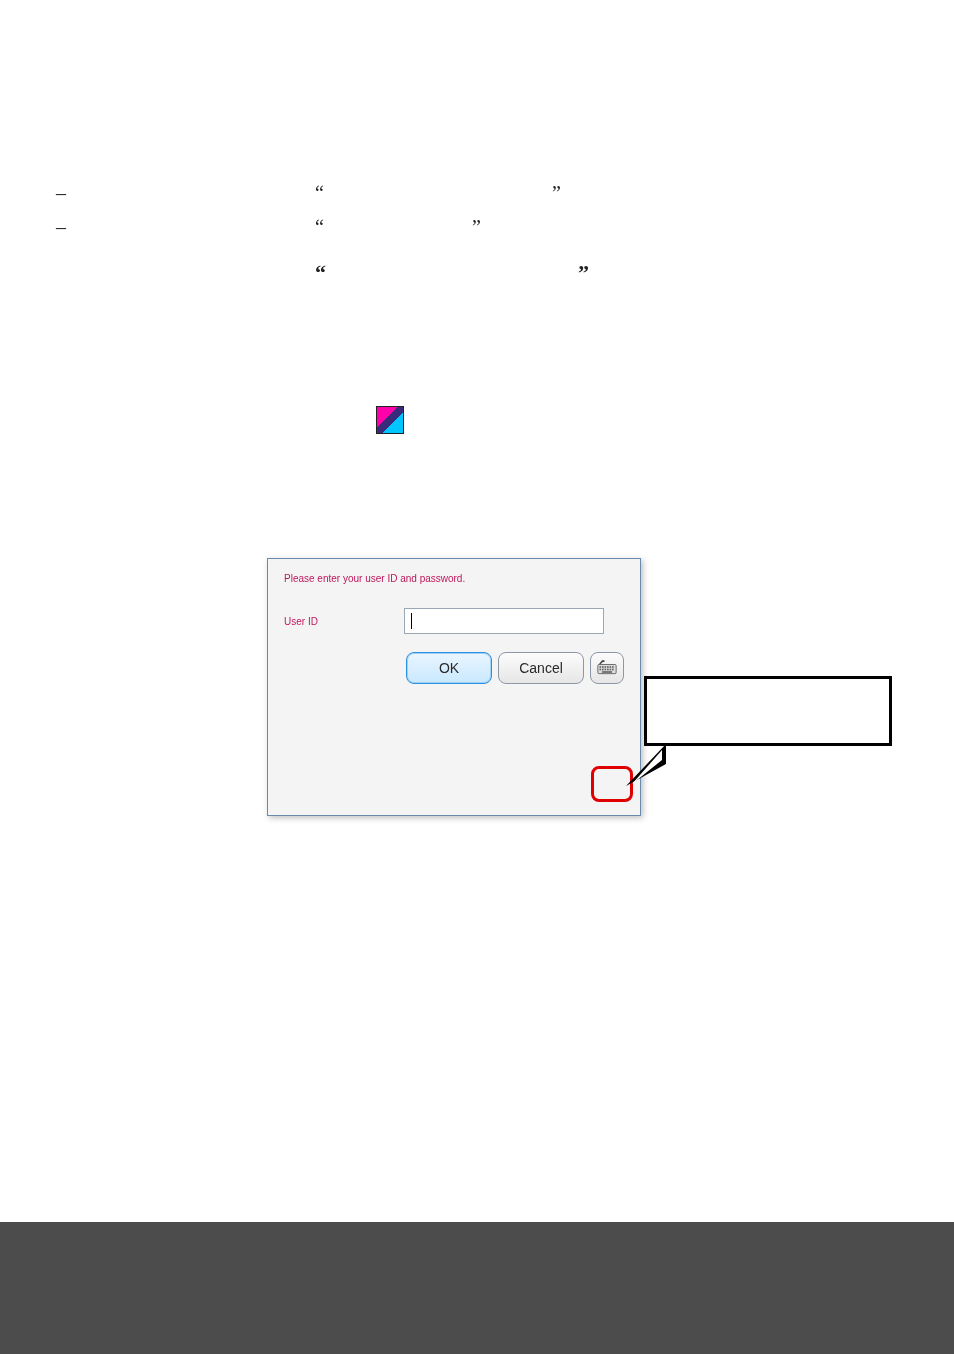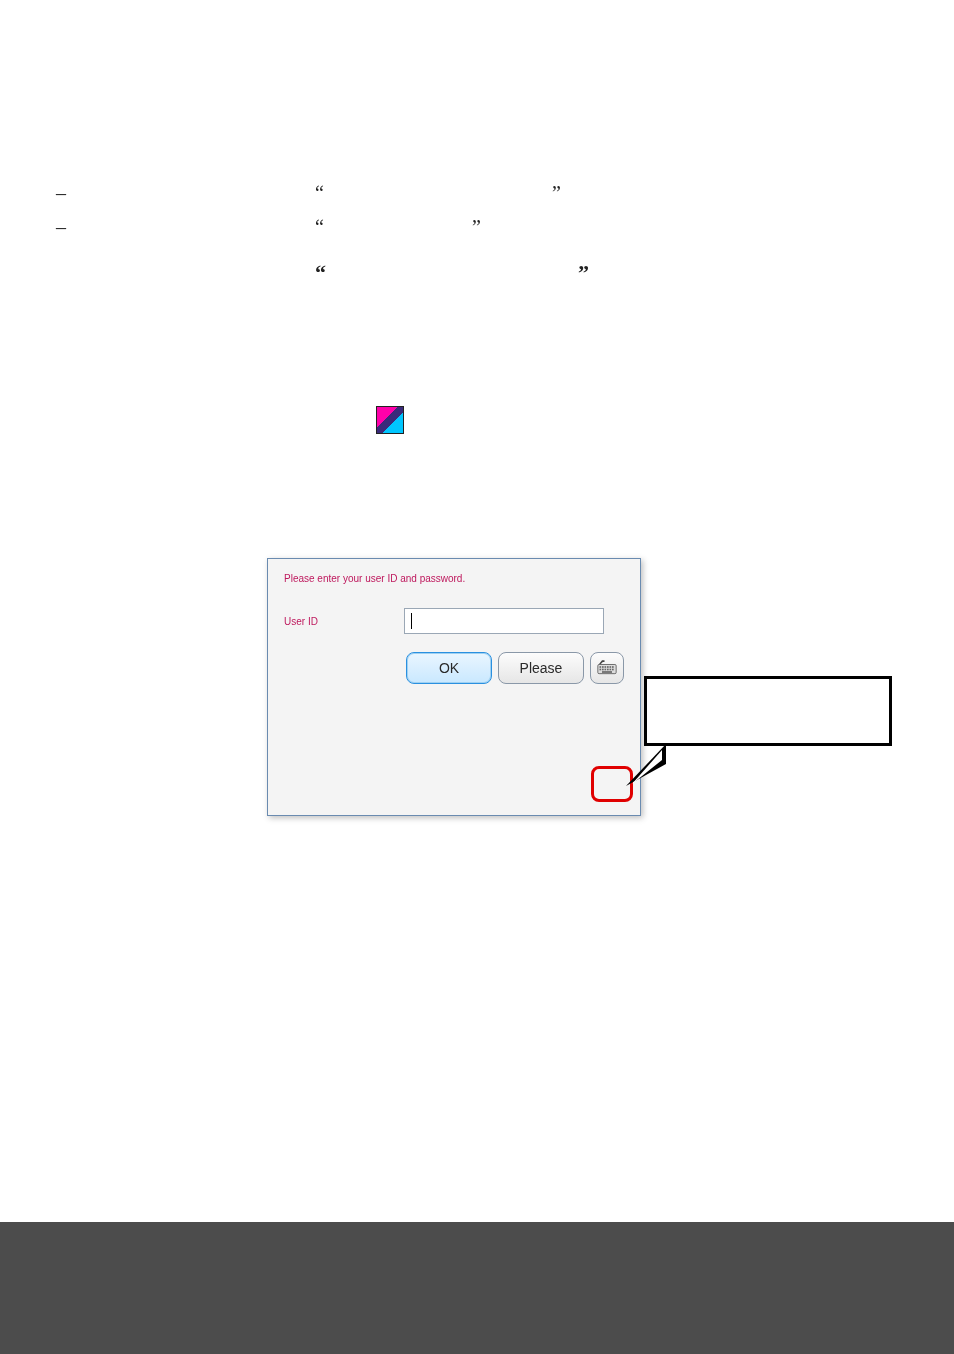--- a/index.html
+++ b/index.html
@@ -190,21 +190,21 @@
       </div>
     </div>
 
   </div>
 
   <div class="button-row">
     <div class="btn btn-ok">
       <span>OK</span>
     </div>
     <div class="btn btn-cancel">
-      <span>Please</span>
+      <span>Cancel</span>
     </div>
     <div class="btn btn-keyboard">
       <span>
         <svg viewBox="0 0 24 18">
           <path d="M2 6 L6 1 L9 1 L9 3 L7 3 L4 6 Z" fill="#444"></path>
           <rect x="1" y="6" width="22" height="11" rx="1.5" fill="#ddd" stroke="#555"></rect>
           <g fill="#666">
             <rect x="3" y="8" width="2" height="2"></rect>
               <rect x="6" y="8" width="2" height="2"></rect>
               <rect x="9" y="8" width="2" height="2"></rect>

